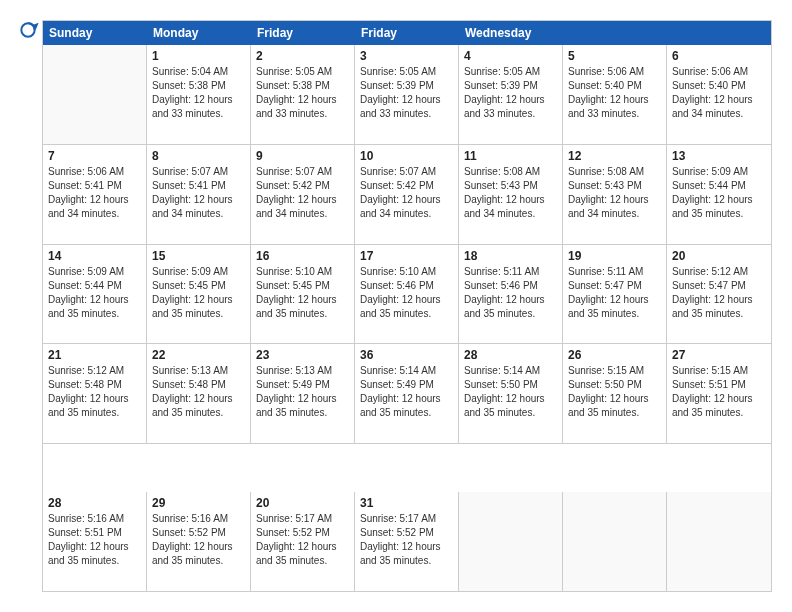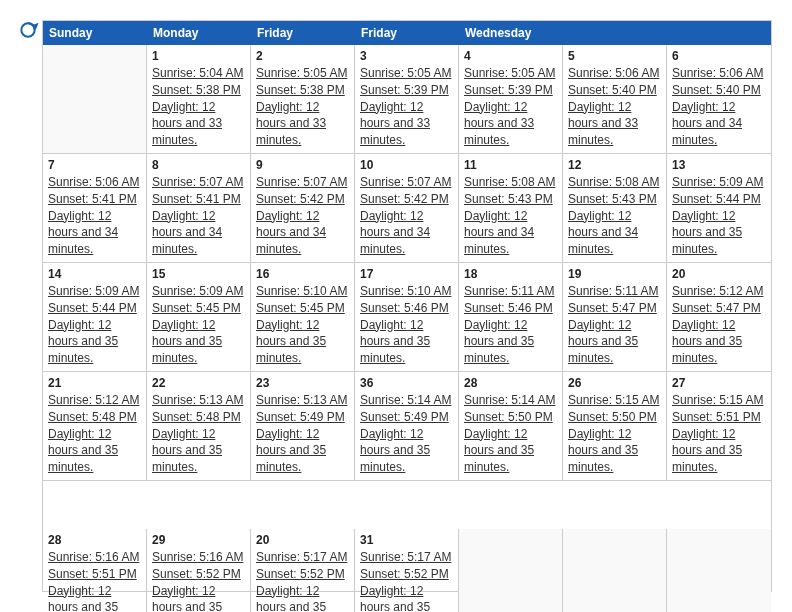--- a/index.html
+++ b/index.html
@@ -98,24 +98,23 @@
     .cal-cell.empty {
       background: #f9f9f9;
     }
     .day-num {
       font-size: 12px;
       font-weight: bold;
       margin-bottom: 2px;
       color: #222;
     }
     .cell-info {
-      font-size: 12px;
+      font-size: 10px;
       line-height: 1.4;
       color: #333;
-      text-decoration: underline;
     }
   </style>
 </head>
 <body>
 
 <div class="page">
   <div class="header">
     <div class="logo">
       <svg class="logo-icon" viewBox="0 0 30 30" xmlns="http://www.w3.org/2000/svg">
         <circle cx="12" cy="15" r="10" fill="none" stroke="#1a5fb4" stroke-width="3"></circle>

